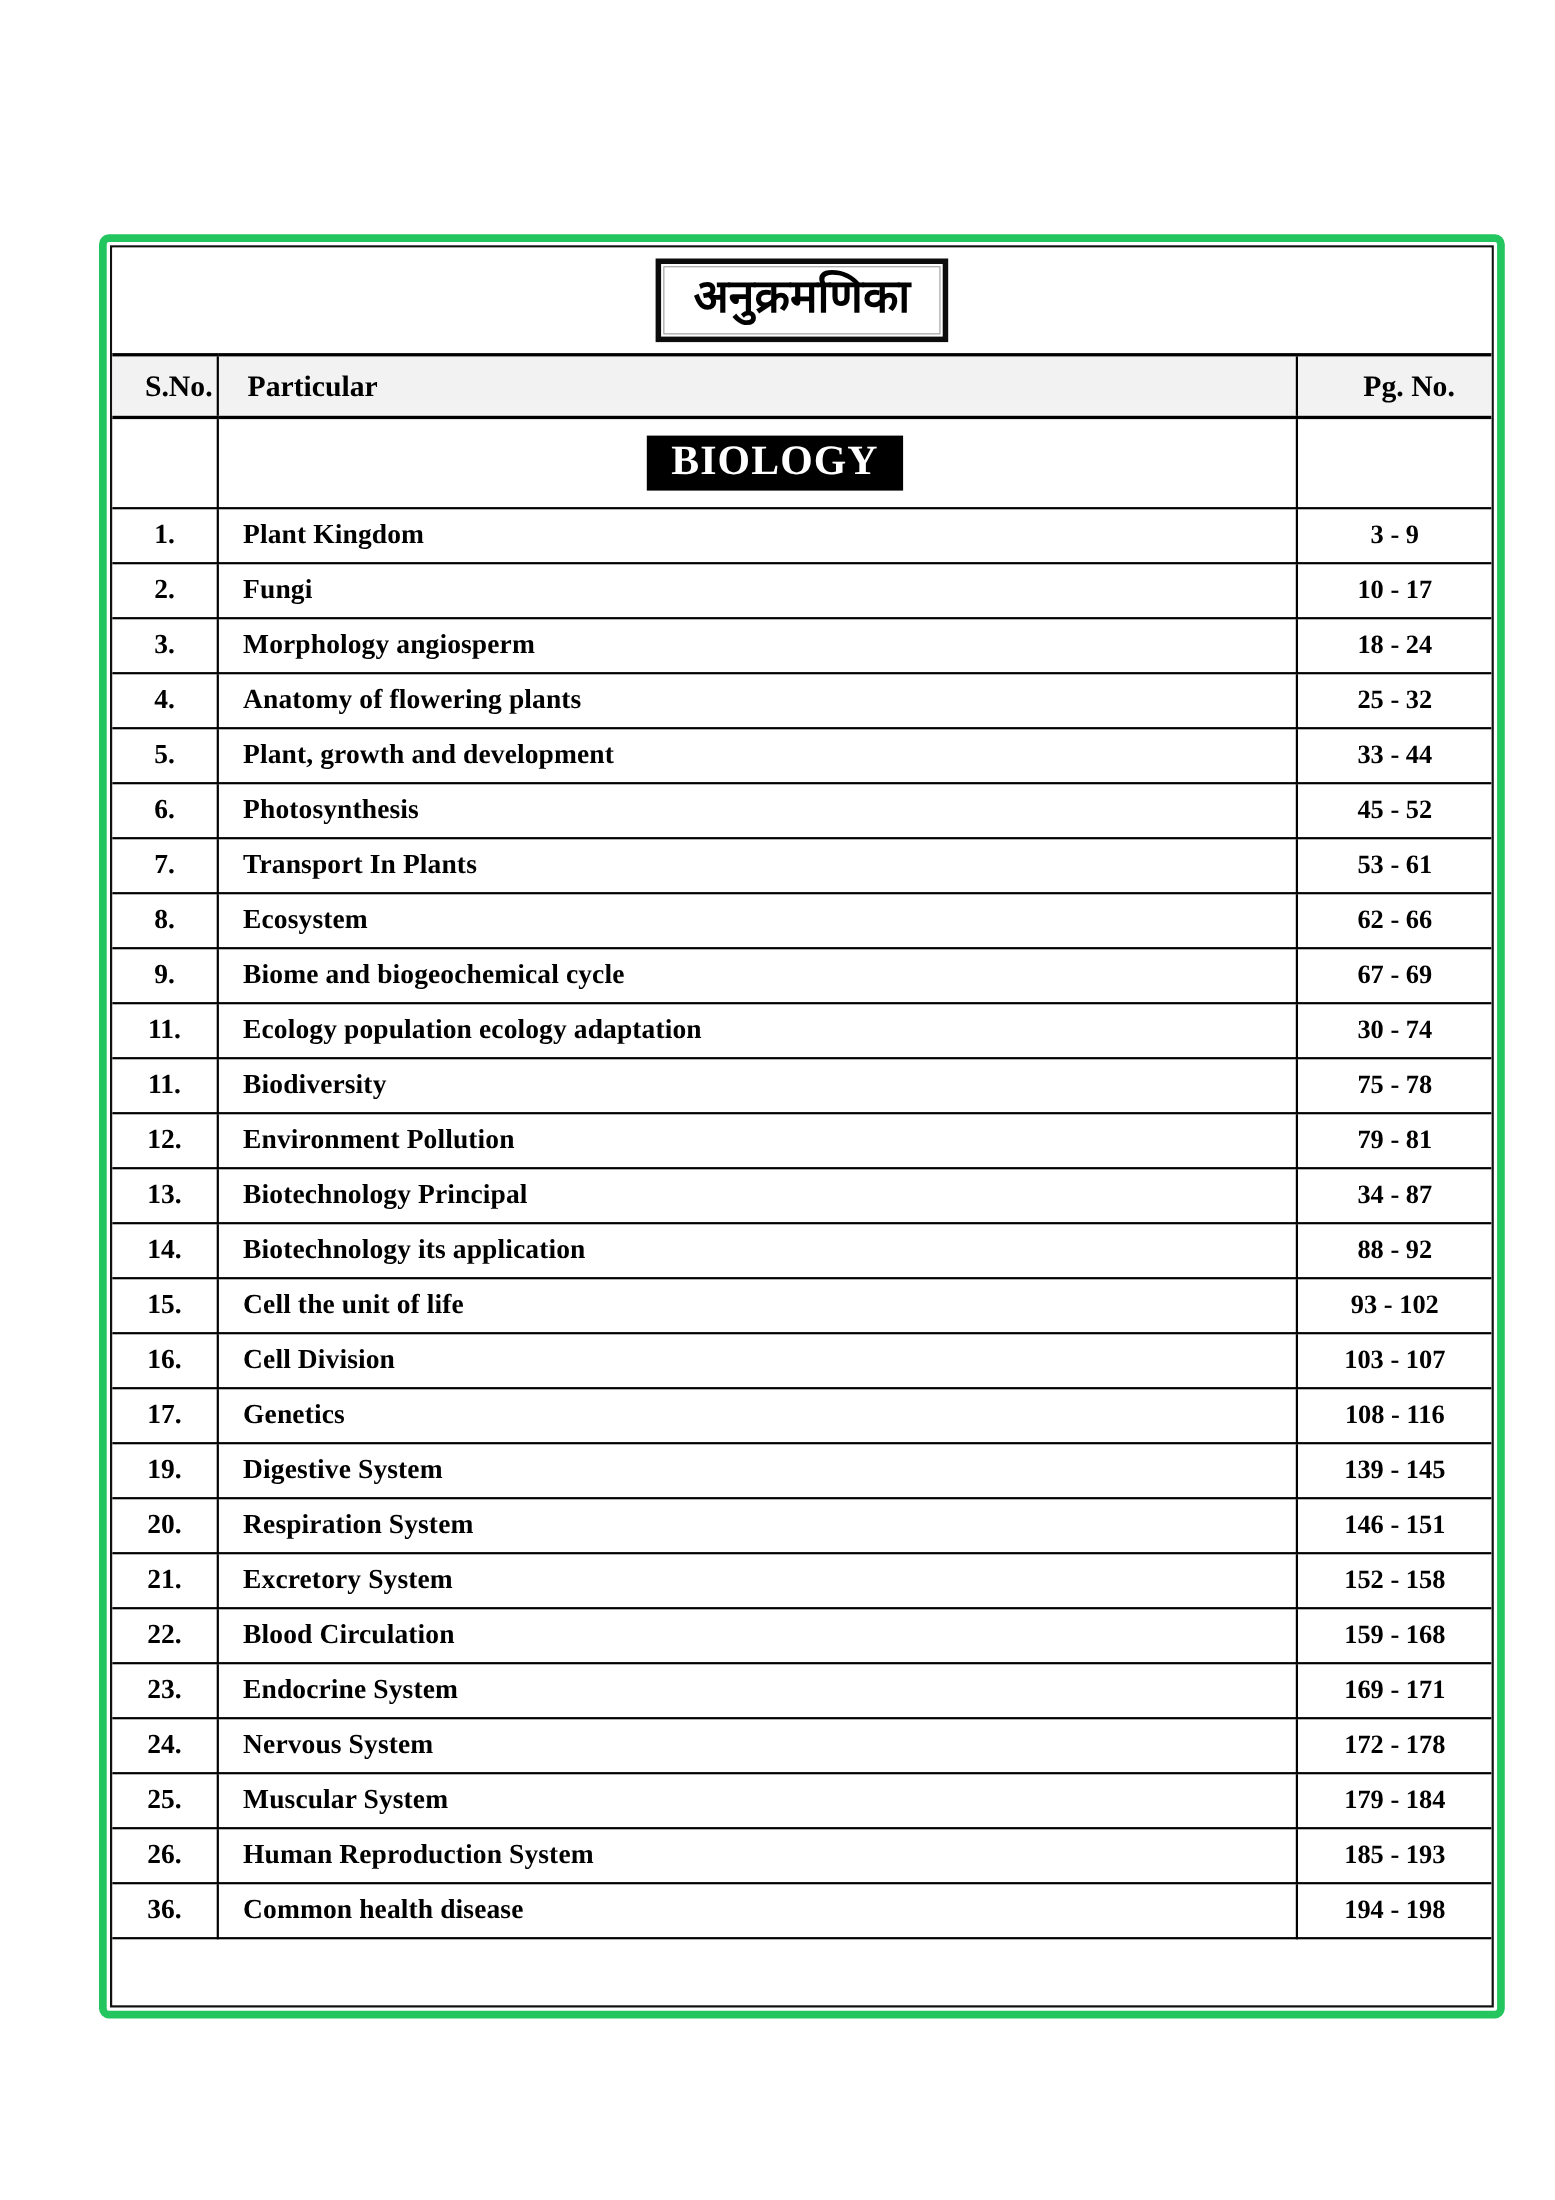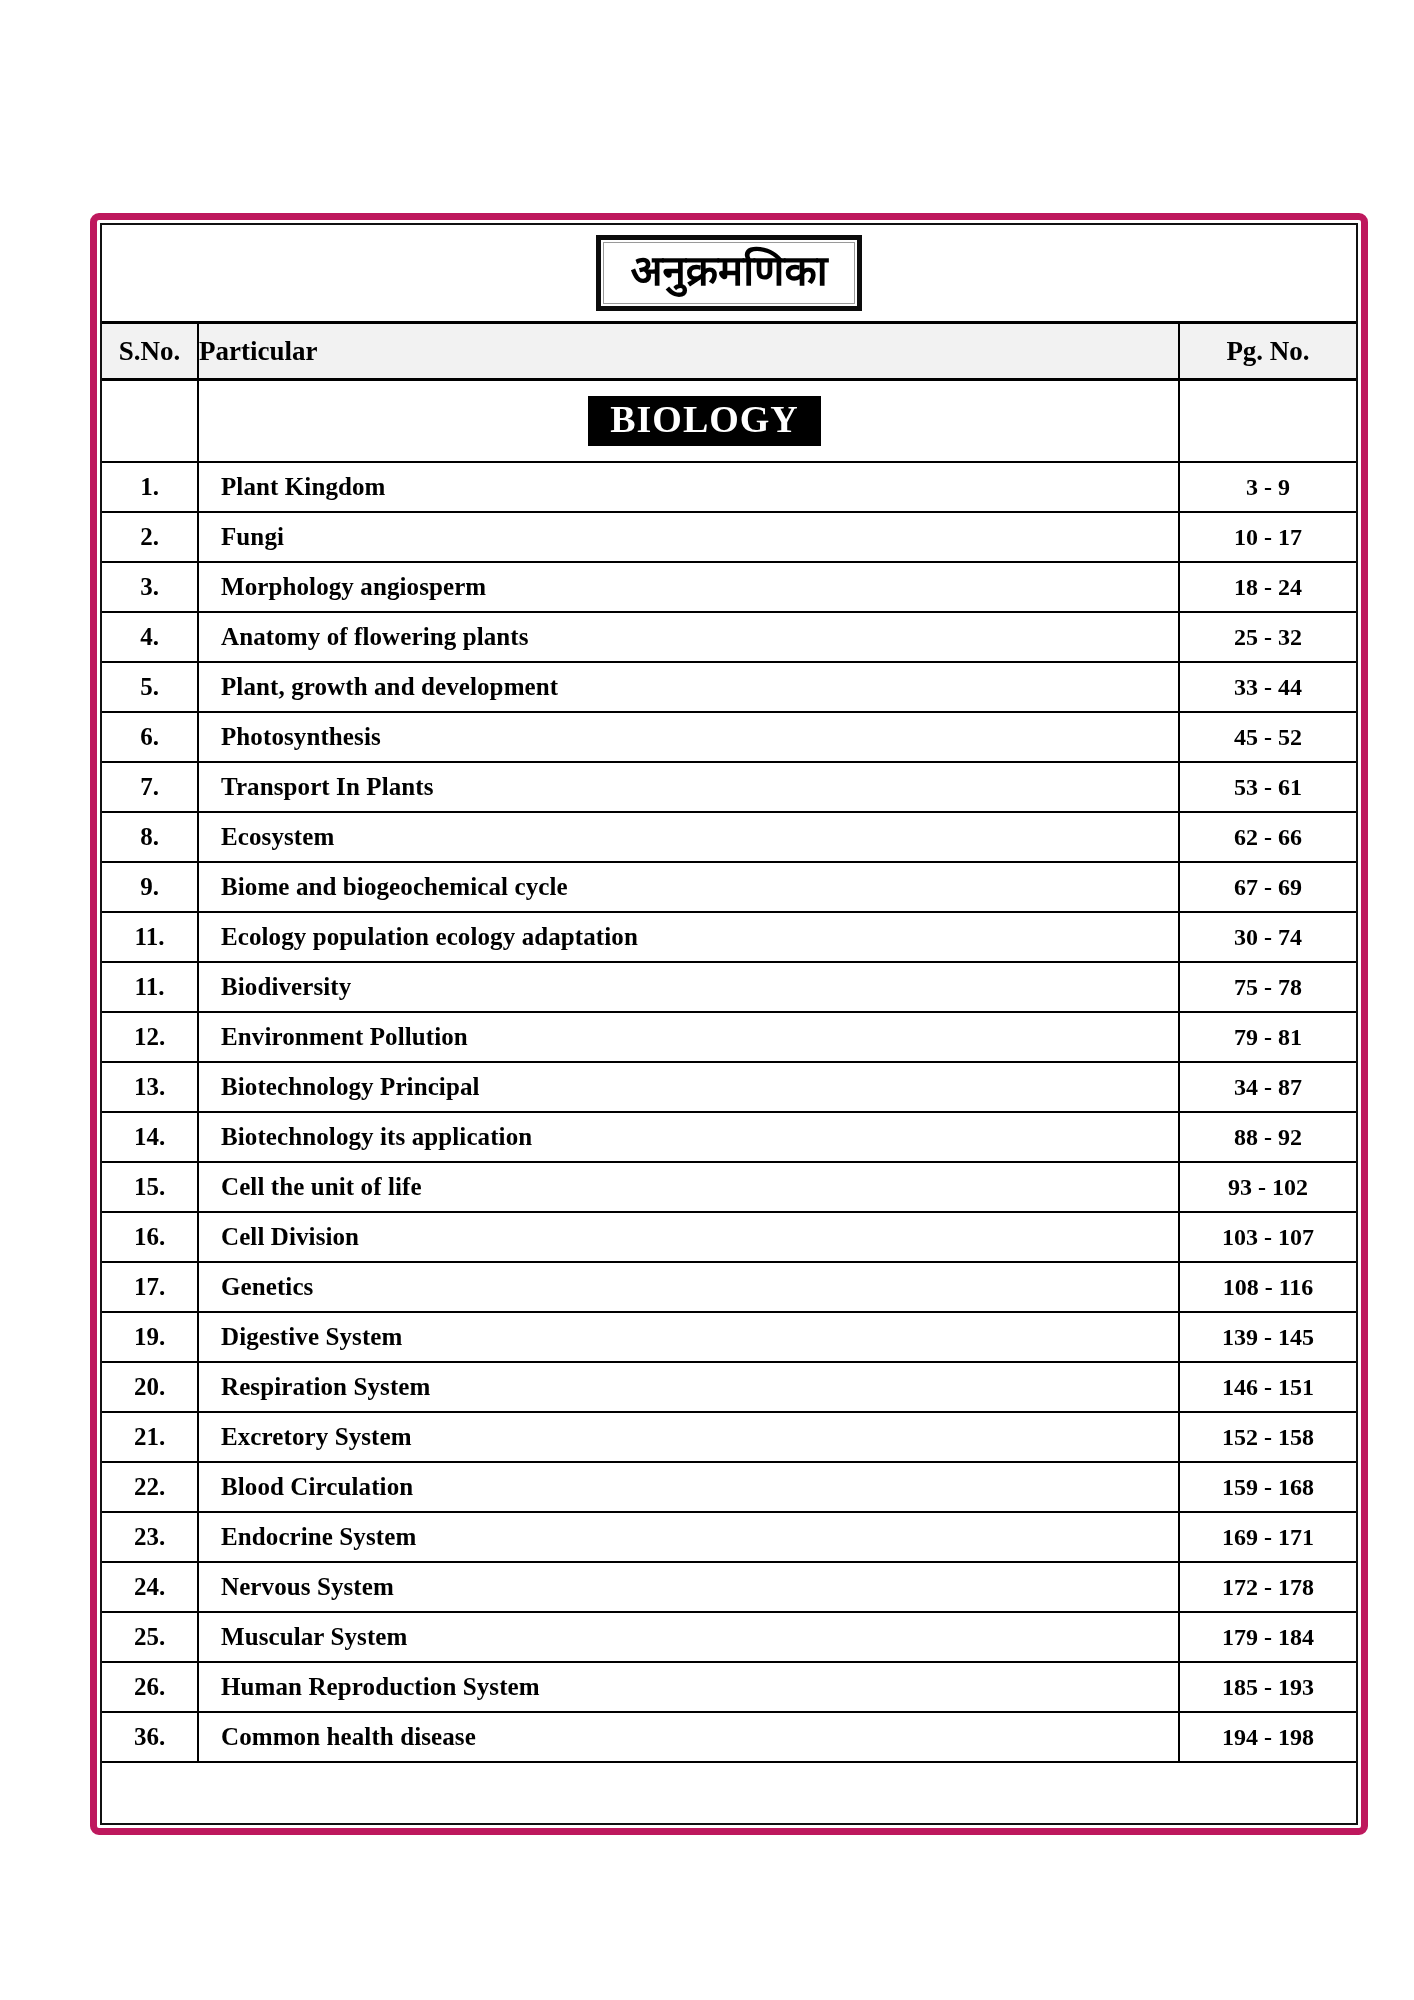--- a/index.html
+++ b/index.html
@@ -23,21 +23,21 @@
     height: 2000px;
     background: #ffffff;
   }
 
   .outer-frame {
     position: absolute;
     left: 90px;
     top: 213px;
     width: 1278px;
     height: 1622px;
-    border: 7px solid #be185d;
+    border: 7px solid #22c55e;
     border-radius: 9px;
     box-sizing: border-box;
     background: #ffffff;
   }
 
   .inner-frame {
     position: absolute;
     left: 3px;
     top: 3px;
     right: 3px;
@@ -98,20 +98,21 @@
   }
 
   table.toc th {
     background: #f2f2f2;
     height: 54px;
     font-weight: 700;
     font-size: 27px;
     color: #000000;
     border-top: 3px solid #000000;
     border-bottom: 3px solid #000000;
+    padding-left: 26px;
   }
 
   .cell-sno {
     text-align: center;
     border-right: 2px solid #000000 !important;
   }
   .cell-part {
     text-align: left;
     border-right: 2px solid #000000 !important;
   }

